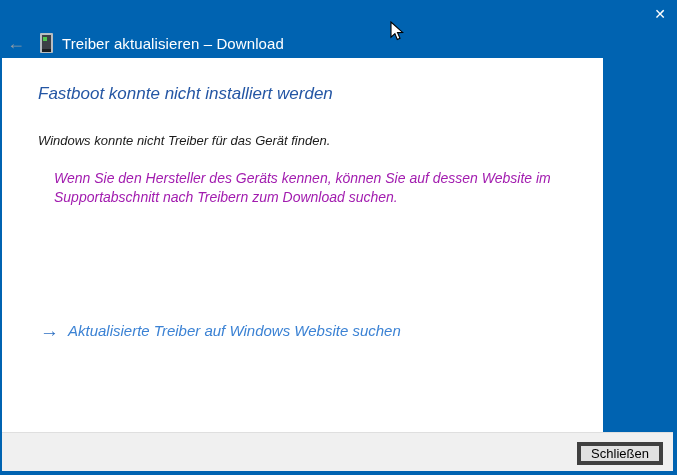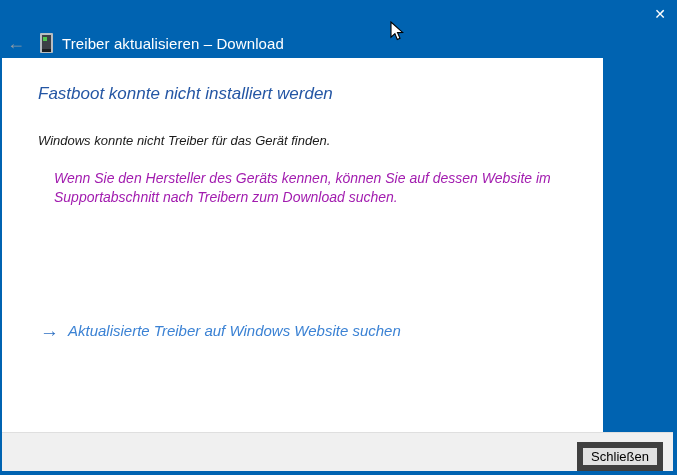--- a/index.html
+++ b/index.html
@@ -79,22 +79,22 @@
     color:#3b82d4; font-size:15px;
   }
 
   
   .footer{
     position:absolute; left:2px; bottom:4px; width:671px; height:39px;
     background:#f0f0f0; border-top:1px solid #dfdfdf;
   }
   .btn-close-dialog{
     position:absolute; right:10px; top:9px;
-    width:86px; height:29px;
-    background:#e1e1e1; border:6px solid #404040;
+    width:86px; height:23px;
+    background:#e1e1e1; border:4px solid #404040;
     font-family:"Liberation Sans", sans-serif;
     font-size:13px; color:#000000;
     display:flex; align-items:center; justify-content:center;
     cursor:default;
   }
 
   
   .cursor{ position:absolute; left:390px; top:21px; width:14px; height:21px; pointer-events:none; }
 </style>
 </head>

